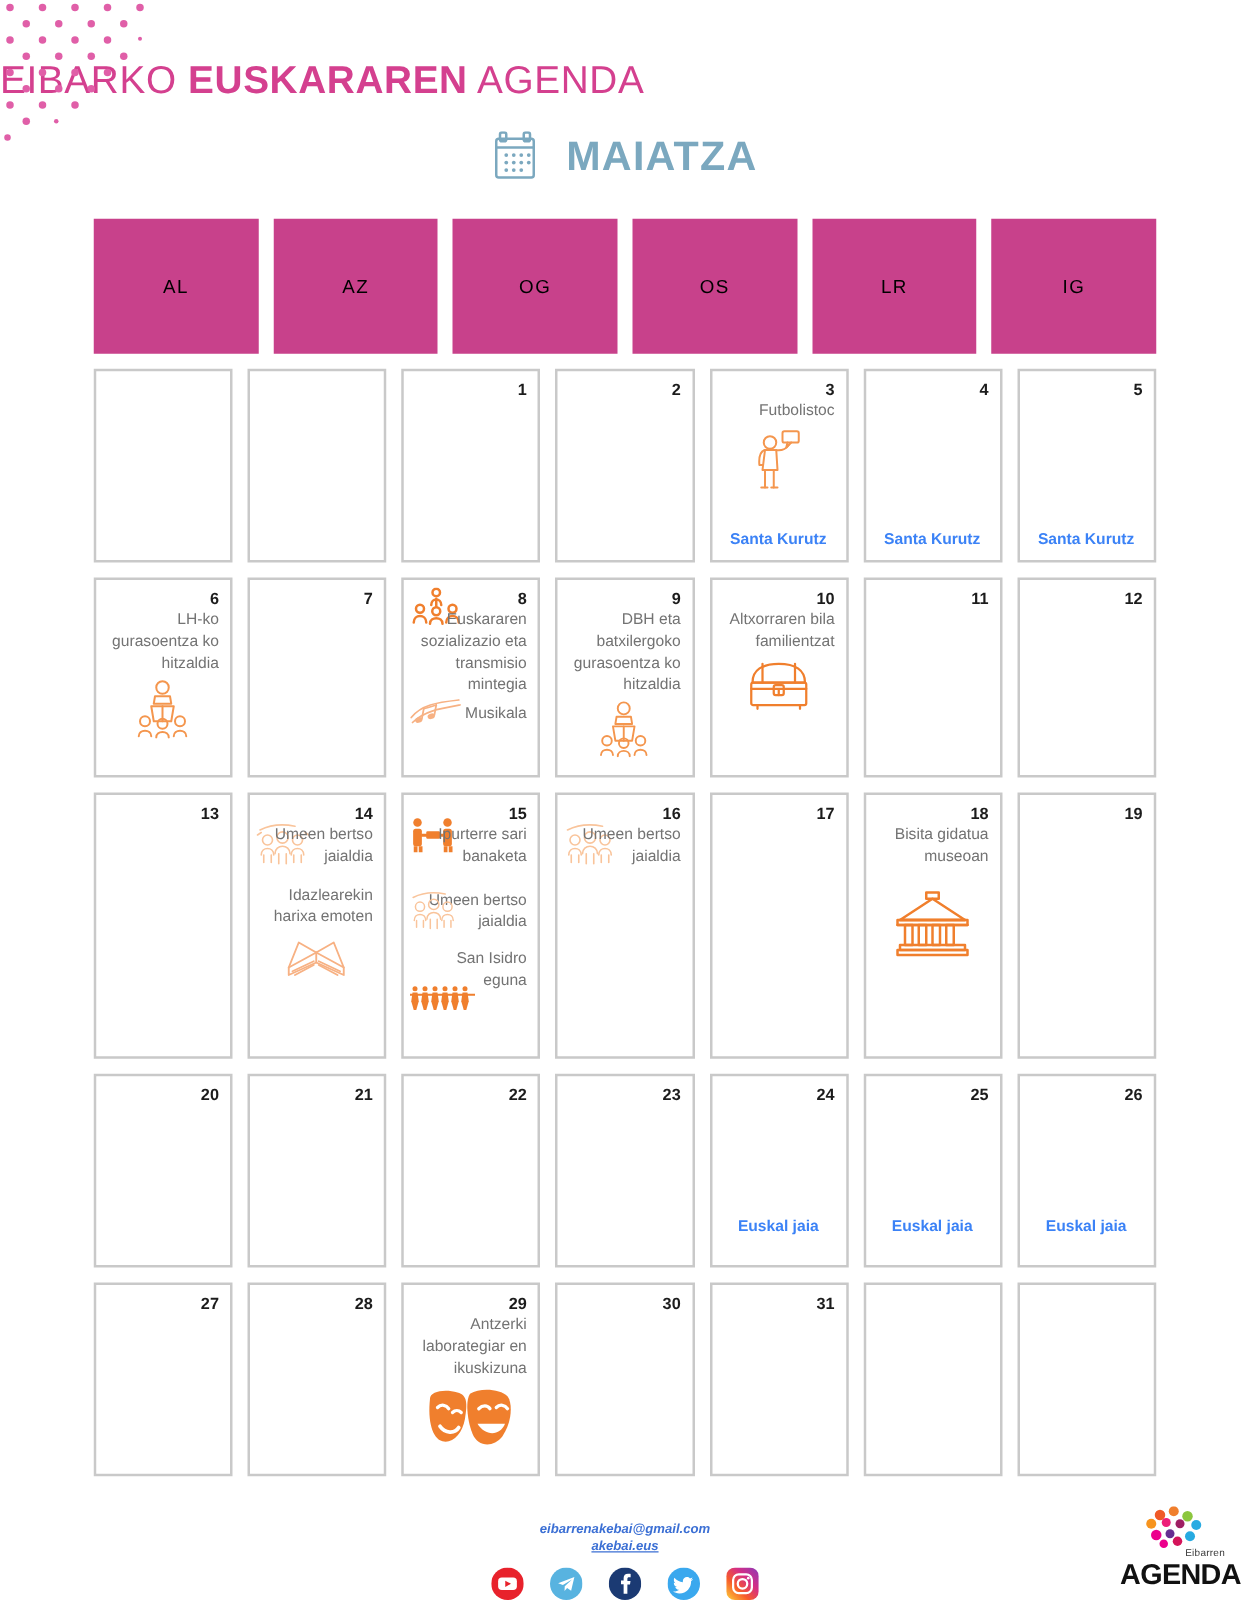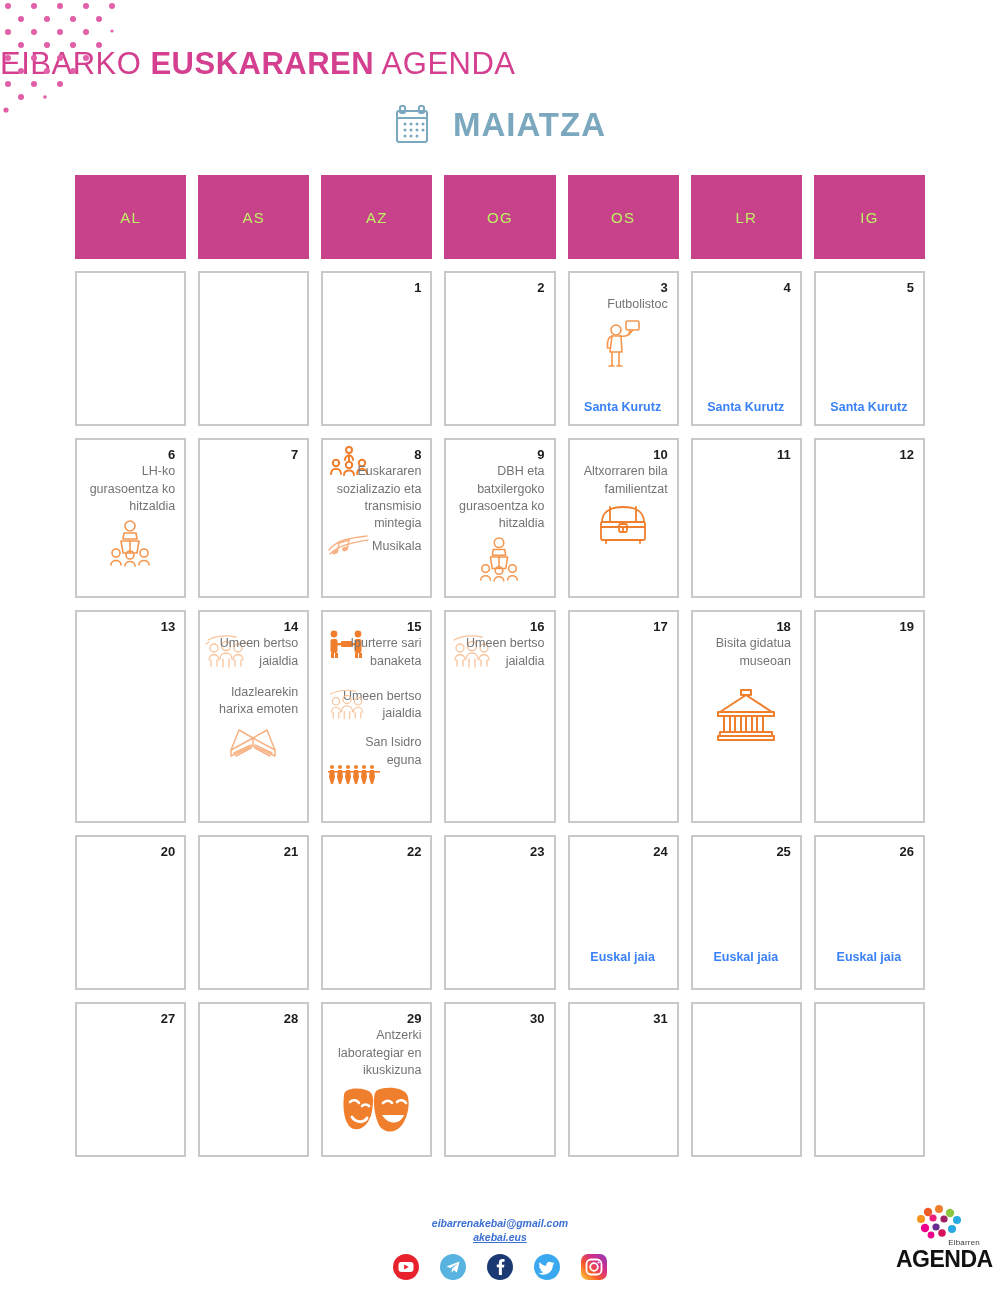--- a/index.html
+++ b/index.html
@@ -31,24 +31,24 @@
   .month-name {
     font-size:33px; font-weight:700; color:#7ba8bf; letter-spacing:1px;
   }
 
   
   .calendar { margin:30px auto 0; width:850px; }
   .cal-row { display:flex; gap:12px; margin-bottom:12px; }
   .cal-row:last-child { margin-bottom:0; }
 
   .dow {
-    flex:1 1 0; height:84px;
+    flex:1 1 0; height:108px;
     background:#c8418b;
     display:flex; align-items:center; justify-content:center;
-    color:#bef264; font-size:15px; letter-spacing:1.2px; font-weight:400;
+    color:#000000; font-size:15px; letter-spacing:1.2px; font-weight:400;
   }
 
   .cell {
     flex:1 1 0;
     border:2px solid #c9c9c9;
     background:#ffffff;
     position:relative;
     padding:8px 9px 8px 8px;
     display:flex; flex-direction:column;
     min-height:155px;
@@ -170,21 +170,20 @@
       </g>
     </svg>
     <div class="month-name">MAIATZA</div>
   </div>
 </div>
 
 <div class="calendar">
 
   <div class="cal-row">
     <div class="dow">AL</div>
-    <div class="dow">AS</div>
     <div class="dow">AZ</div>
     <div class="dow">OG</div>
     <div class="dow">OS</div>
     <div class="dow">LR</div>
     <div class="dow">IG</div>
   </div>
 
   <div class="cal-row row-h1">
     <div class="cell empty"></div>
     <div class="cell empty"></div>

